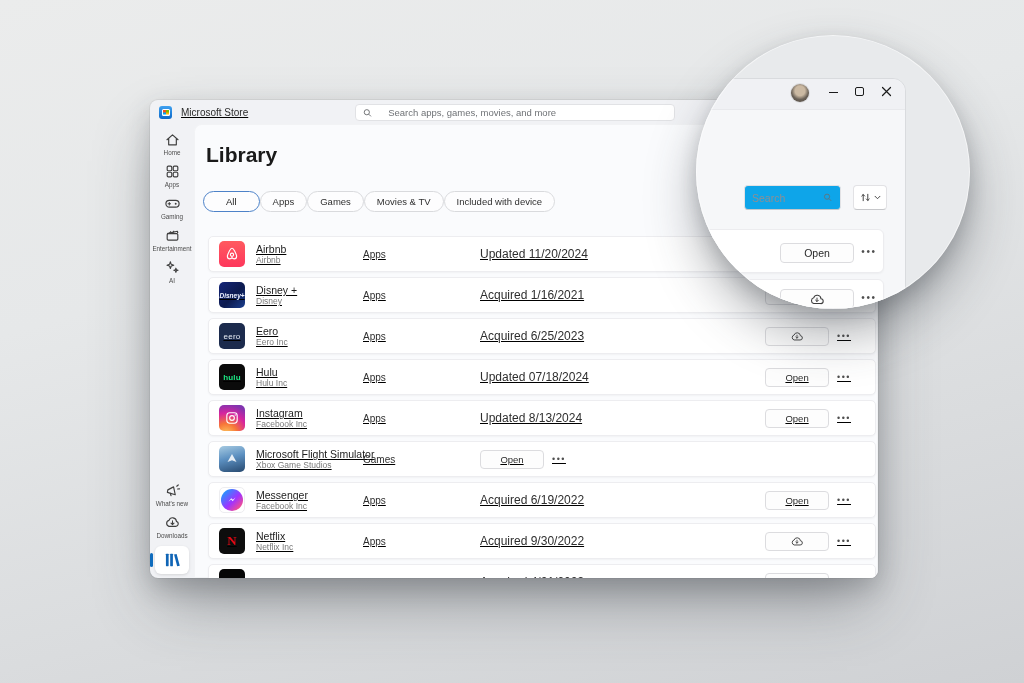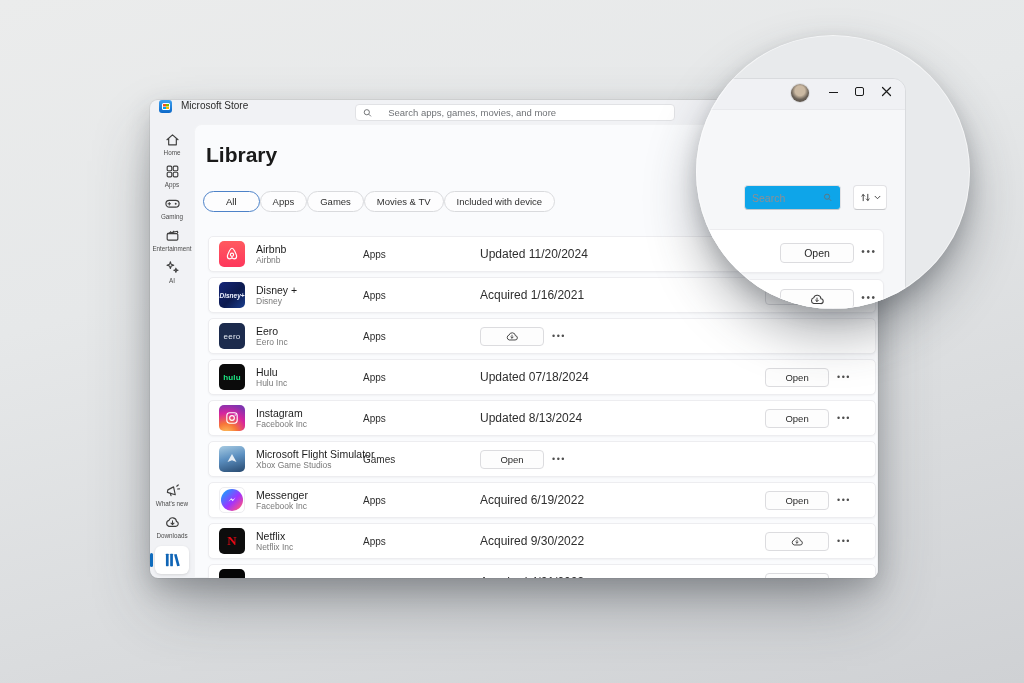--- a/index.html
+++ b/index.html
@@ -10,21 +10,21 @@
     position:relative;
   }
   .stage { position:absolute; inset:0; }
 
   
   .window {
     position:absolute; left:150px; top:100px; width:728px; height:478px;
     background:#f1f2f5; border-radius:8px; overflow:hidden;
     box-shadow:0 30px 60px -10px rgba(55,60,66,.45), 0 10px 24px rgba(55,60,66,.22), 0 0 0 1px rgba(0,0,0,.05);
   }
-  .titlebar { height:24px; display:flex; position:relative; }
+  .titlebar { height:24px; display:flex; align-items:center; position:relative;text-decoration:underline; }
   .store-logo { width:13px; height:13px; border-radius:3px; margin-left:9px;
     background:linear-gradient(180deg,#3fa1f0,#0c68c8); position:relative; }
   .store-logo .bag { position:absolute; left:2.5px; top:3px; width:8px; height:7px; background:#fff; border-radius:1.5px; }
   .store-logo .tiles { position:absolute; left:3.5px; top:4px; width:6px; height:5px;
     background:
       linear-gradient(90deg,#f25022 50%,#7fba00 50%) top/100% 50% no-repeat,
       linear-gradient(90deg,#00a4ef 50%,#ffb900 50%) bottom/100% 50% no-repeat; }
   .app-title { font-size:10px; color:#2b2b2b; margin-left:9px; }
   .top-search { position:absolute; left:205px; top:4px; width:320px; height:17px;
     background:#fff; border:1px solid #e1e2e5; border-radius:4px;
@@ -47,21 +47,21 @@
   .lib-indicator { position:absolute; left:-5px; top:7px; width:3px; height:14px; border-radius:2px; background:#0f6cbd; }
 
   
   .content { flex:1; background:#fafbfd; border-top-left-radius:8px; box-shadow:inset 0 0 0 1px rgba(0,0,0,.03); overflow:hidden; }
   .page-title { font-size:21px; font-weight:700; color:#1a1a1a; margin:19px 0 0 12px; }
   .pills { display:flex; gap:0; margin:24px 0 0 9px; }
   .pill { height:21px; border-radius:11px; border:1px solid #d9dadd; background:#fdfdfe;
     font-size:9.5px; color:#303030; display:flex; align-items:center; padding:0 12px; cursor:pointer; white-space:nowrap; }
   .pill.selected { border:1.5px solid #4d82c8; padding:0 22px; color:#1b1b1b; }
 
-  .cards { margin:24px 2px 0 14px; }
+  .cards { margin:24px 2px 0 14px;text-decoration:underline; }
   .card { height:36px; background:#fff; border:1px solid #ededf0; border-radius:5px; margin-bottom:5px;
     display:flex; align-items:center; box-shadow:0 1px 2px rgba(0,0,0,.04); }
   .app-icon { width:26px; height:26px; border-radius:5px; margin-left:10px; flex:none;
     display:flex; align-items:center; justify-content:center; overflow:hidden; color:#fff; }
   .meta { width:107px; margin-left:11px; flex:none; }
   .nm { font-size:10.5px; color:#1d1d1d; line-height:12px; white-space:nowrap; }
   .pub { font-size:8.5px; color:#7a7a7a; line-height:10px; white-space:nowrap; }
   .col-type { width:117px; flex:none; font-size:10px; color:#2e2e2e; }
   .col-status { flex:1; font-size:12px; color:#2e2e2e; }
   .btn { font-family:"Liberation Sans",sans-serif; background:#fdfdfd; border:1px solid #dcdcdf; border-radius:4px; cursor:pointer; }
@@ -272,20 +272,21 @@
 
           <div class="card">
             <div class="app-icon ic-eero">
                 <span>eero</span>
               </div>
             <div class="meta">
                 <div class="nm">Eero</div>
                 <div class="pub">Eero Inc</div>
               </div>
             <div class="col-type">Apps</div>
+            <div class="col-status">Acquired 6/25/2023</div>
             <button class="btn btn-open">
                 <svg width="14" height="12" viewBox="0 0 15 13">
                   <path d="M4.4 10.8h6.4a2.3 2.3 0 0 0 .4-4.6 3.5 3.5 0 0 0-6.8-.8 2.8 2.8 0 0 0 0 5.4z" fill="none" stroke="#3c3c3c" stroke-width="1"></path>
                   <path d="M7.5 5.6v3.1M6.2 7.6l1.3 1.3 1.3-1.3" fill="none" stroke="#3c3c3c" stroke-width=".9" stroke-linecap="round" stroke-linejoin="round"></path>
                 </svg>
               </button>
             <button class="btn-more">•••</button>
           </div>
 
           <div class="card">

